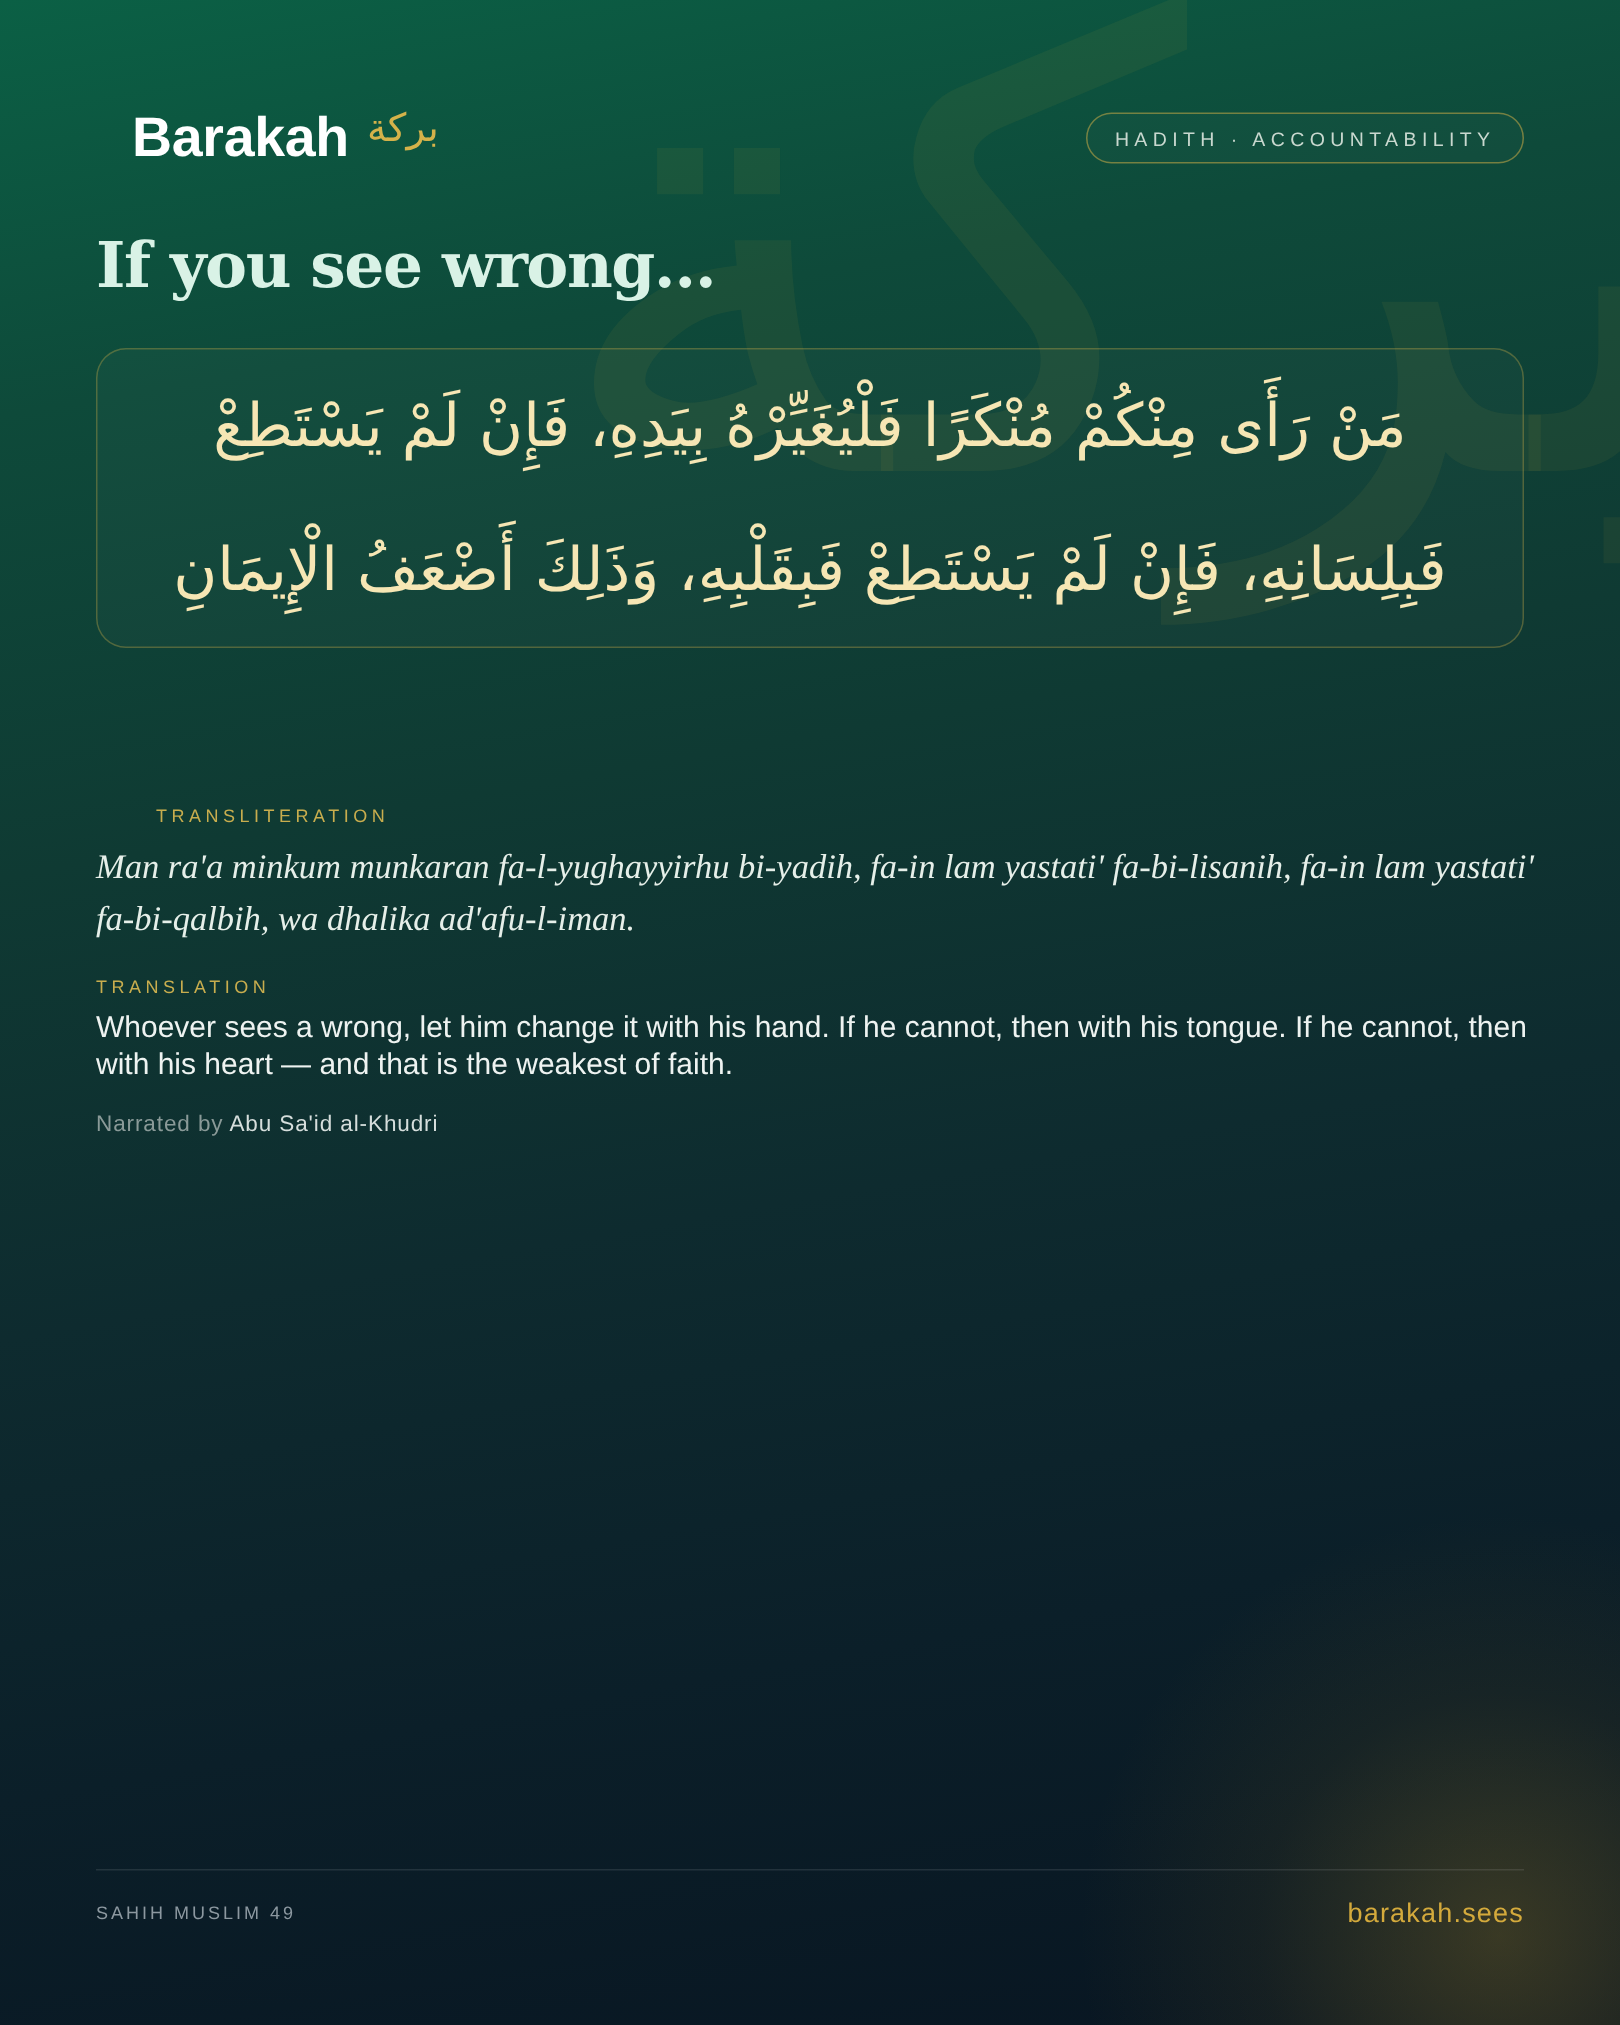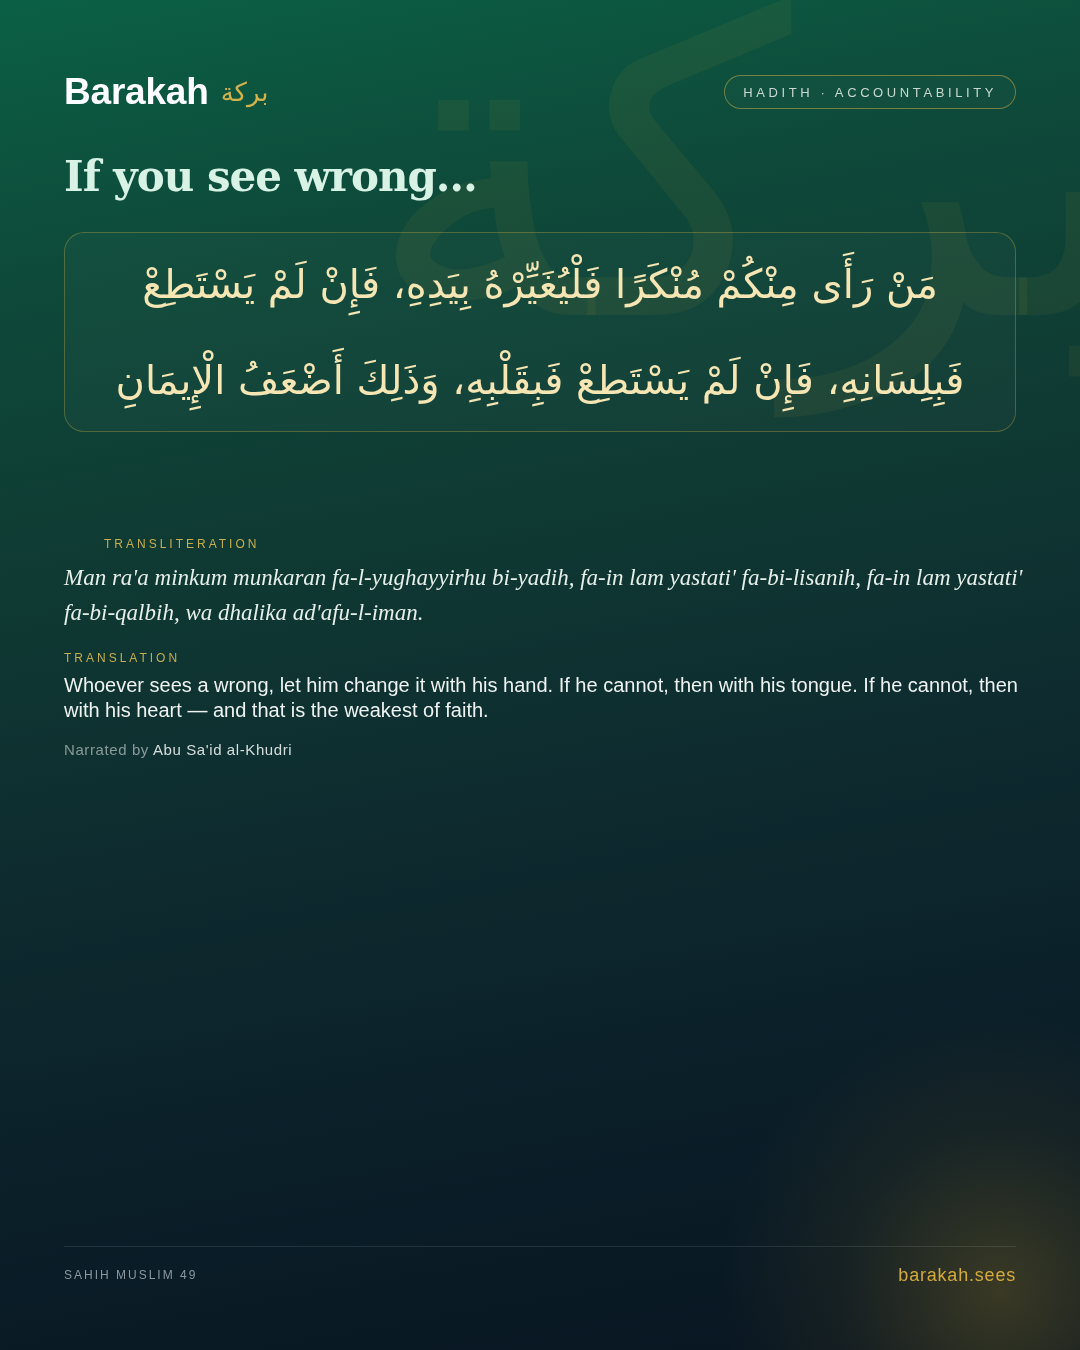--- a/index.html
+++ b/index.html
@@ -29,22 +29,23 @@
       left: 64px;
       right: 64px;
       top: 64px;
       height: 56px;
       display: flex;
       align-items: center;
       justify-content: space-between;
     }
     .brand {
       display: flex;
-      align-items: center;
+      align-items: flex-start;
       gap: 12px;
+      margin-left: 24px;
     }
     .brand-name {
       font-family: "Liberation Sans", sans-serif;
       font-weight: 700;
       font-size: 37px;
       color: #ffffff;
       letter-spacing: -0.2px;
     }
     .brand-arabic {
       font-family: "DejaVu Sans", sans-serif;

